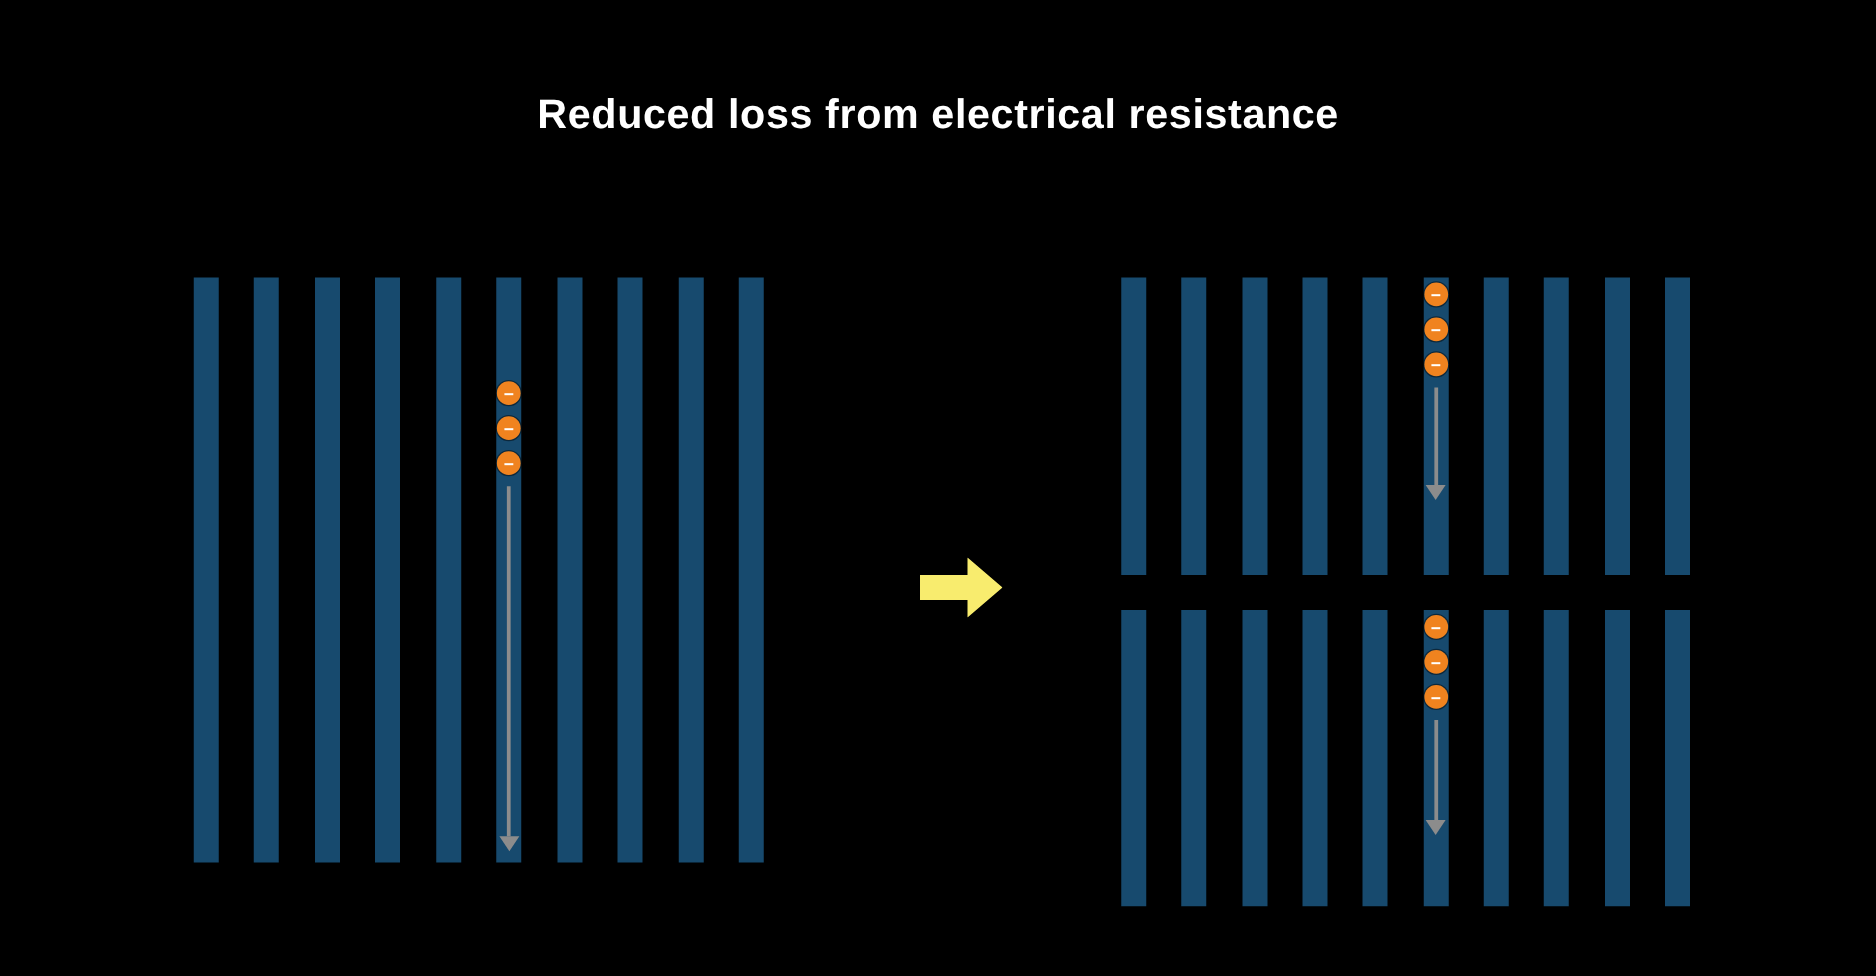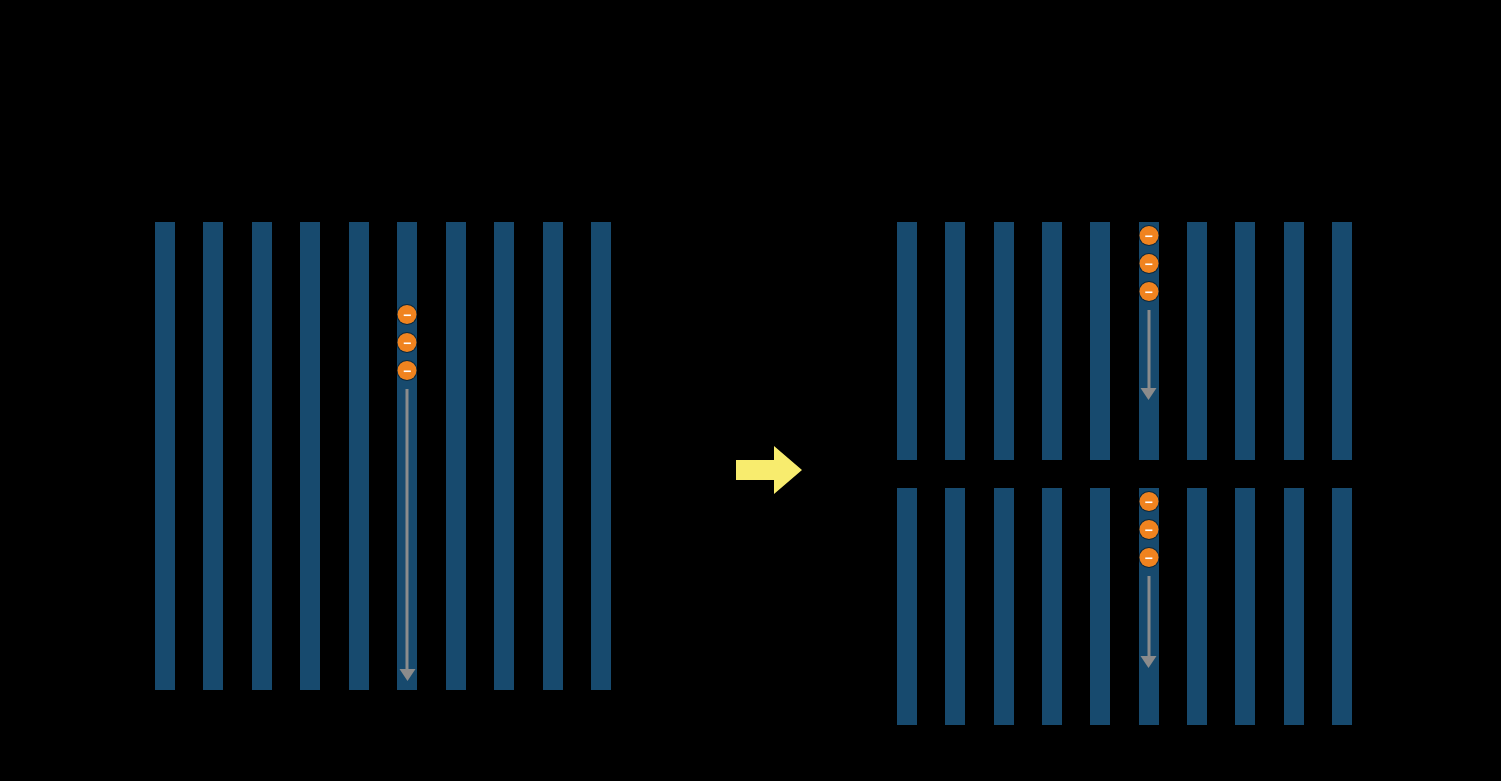--- a/index.html
+++ b/index.html
@@ -88,20 +88,21 @@
     position:absolute;
     left:736px;top:446px;
     width:66px;height:48px;
   }
 </style>
 </head>
 <body>
 
 <div class="stage">
 
+  <div class="title">Reduced loss from electrical resistance</div>
 
   <div class="panel panel-left">
       <div class="bar"></div>
       <div class="bar"></div>
       <div class="bar"></div>
       <div class="bar"></div>
       <div class="bar"></div>
       <div class="bar">
         <div class="flow">
           <div class="electron">−</div>

